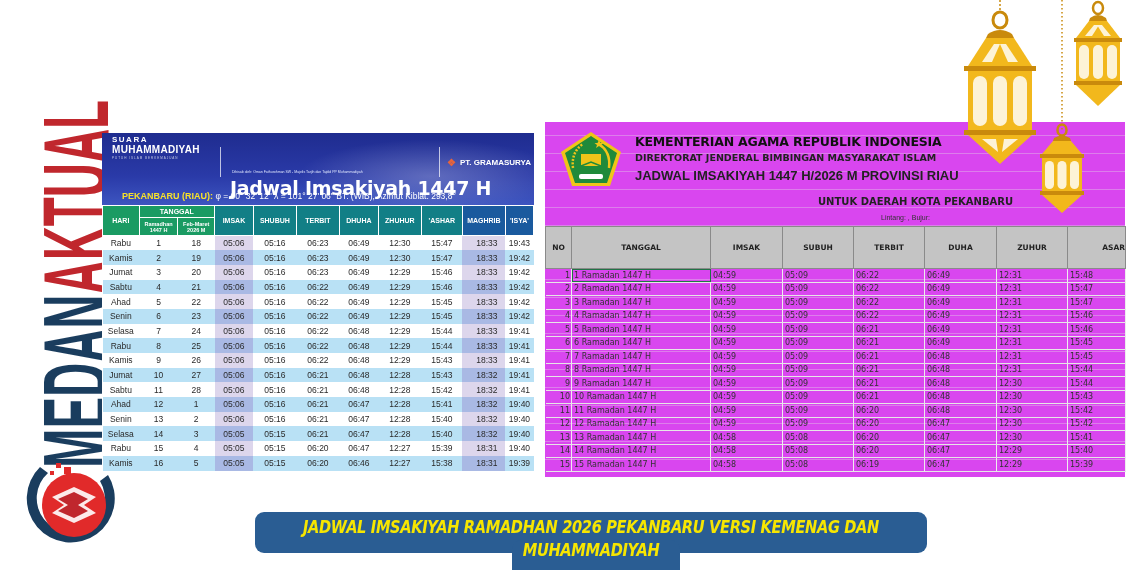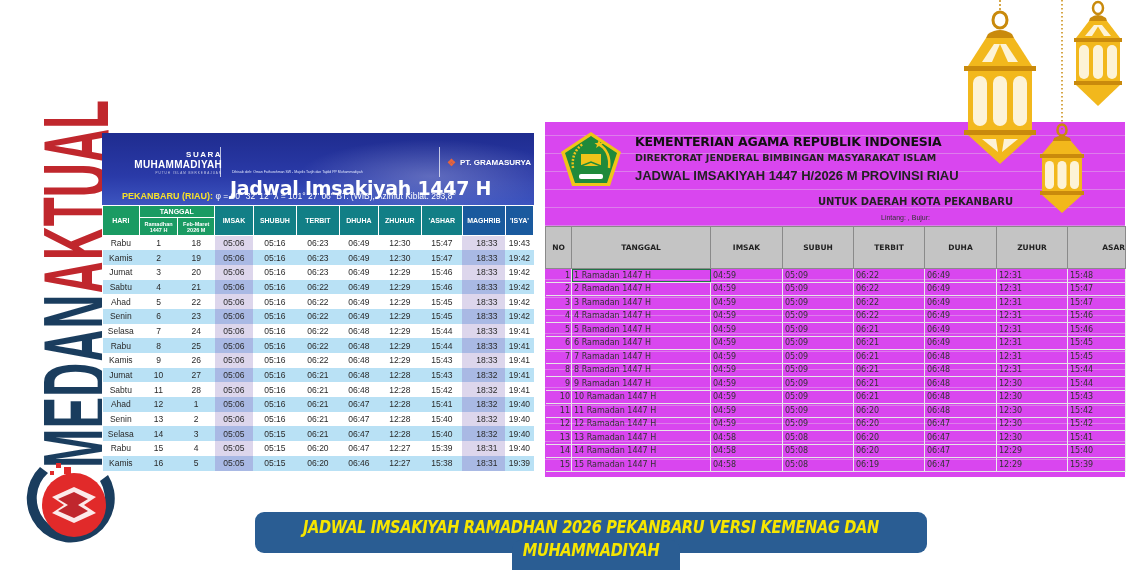--- a/index.html
+++ b/index.html
@@ -10,21 +10,21 @@
     .brand { position: absolute; left: 18px; top: 100px; width: 110px; height: 440px; }
     .brand-text { position: absolute; left: 2px; top: 0; width: 100px; height: 370px; }
     .brand-text svg { width: 100%; height: 100%; }
     .brand-logo { position: absolute; left: 4px; top: 355px; width: 100px; height: 90px; }
 
     
     .muh { position: absolute; left: 102px; top: 133px; width: 432px; height: 340px; background: #fff; overflow: hidden; }
     .muh-header { position: relative; height: 72px; background: linear-gradient(180deg, #1f2c8f 0%, #2a3aa8 60%, #3d55c0 100%); }
     .muh-header::after { content: ""; position: absolute; right: 0; top: 0; width: 60%; height: 100%;
       background: radial-gradient(ellipse at 60% 60%, rgba(255,255,255,0.25), rgba(255,255,255,0) 60%); }
-    .muh-brand { position: absolute; left: 10px; top: 17px; width: 110px; text-align: right; color: #fff; z-index: 2; }
+    .muh-brand { position: absolute; left: 10px; top: 2px; width: 110px; text-align: left; color: #fff; z-index: 2; }
     .muh-brand .l1 { font-size: 8px; letter-spacing: 1.5px; font-weight: bold; }
     .muh-brand .l2 { font-size: 10px; font-weight: bold; letter-spacing: 0.3px; }
     .muh-brand .l3 { font-size: 3px; opacity: .7; letter-spacing: 1px; margin-top: 1px; }
     .muh-sep { position: absolute; left: 118px; top: 14px; width: 1px; height: 30px; background: rgba(255,255,255,0.7); z-index:2;}
     .muh-title { position: absolute; left: 128px; top: 12px; color: #fff; font-size: 19px; font-weight: bold; z-index: 2; font-family: "DejaVu Sans", sans-serif; letter-spacing: -0.3px; margin-top: 32px;}
     .muh-sub { position: absolute; left: 130px; top: 37px; color: #dfe6ff; font-size: 3.5px; z-index: 2; white-space: nowrap; }
     .muh-sep2 { position: absolute; left: 337px; top: 14px; width: 1px; height: 30px; background: rgba(255,255,255,0.7); z-index:2;}
     .muh-sponsor { position: absolute; left: 345px; top: 24px; color: #fff; font-size: 8px; font-weight: bold; z-index: 2; display: flex; align-items: center; gap: 4px; white-space: nowrap; }
     .muh-sponsor .ico { color: #e8643a; font-size: 10px; }
     .muh-loc { position: absolute; left: 20px; top: 58px; font-size: 8.5px; color: #fff; z-index: 2; white-space: nowrap; }

